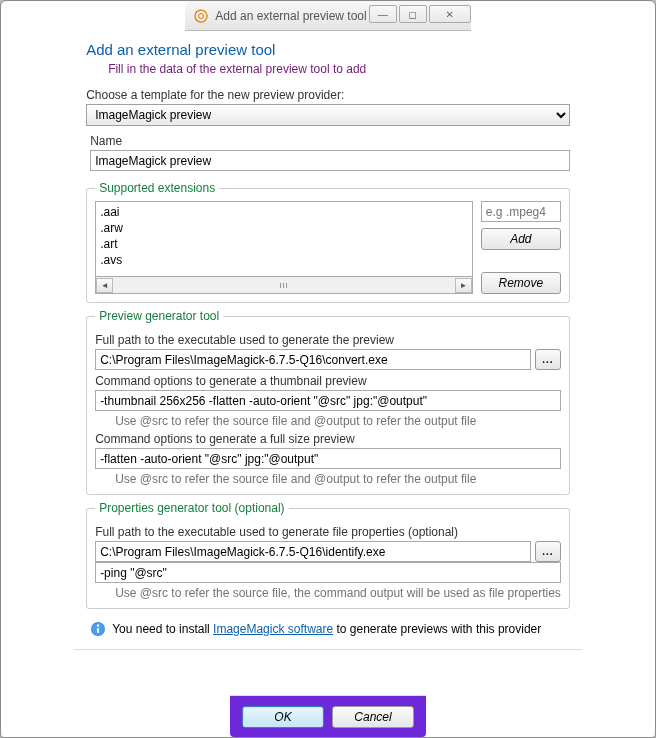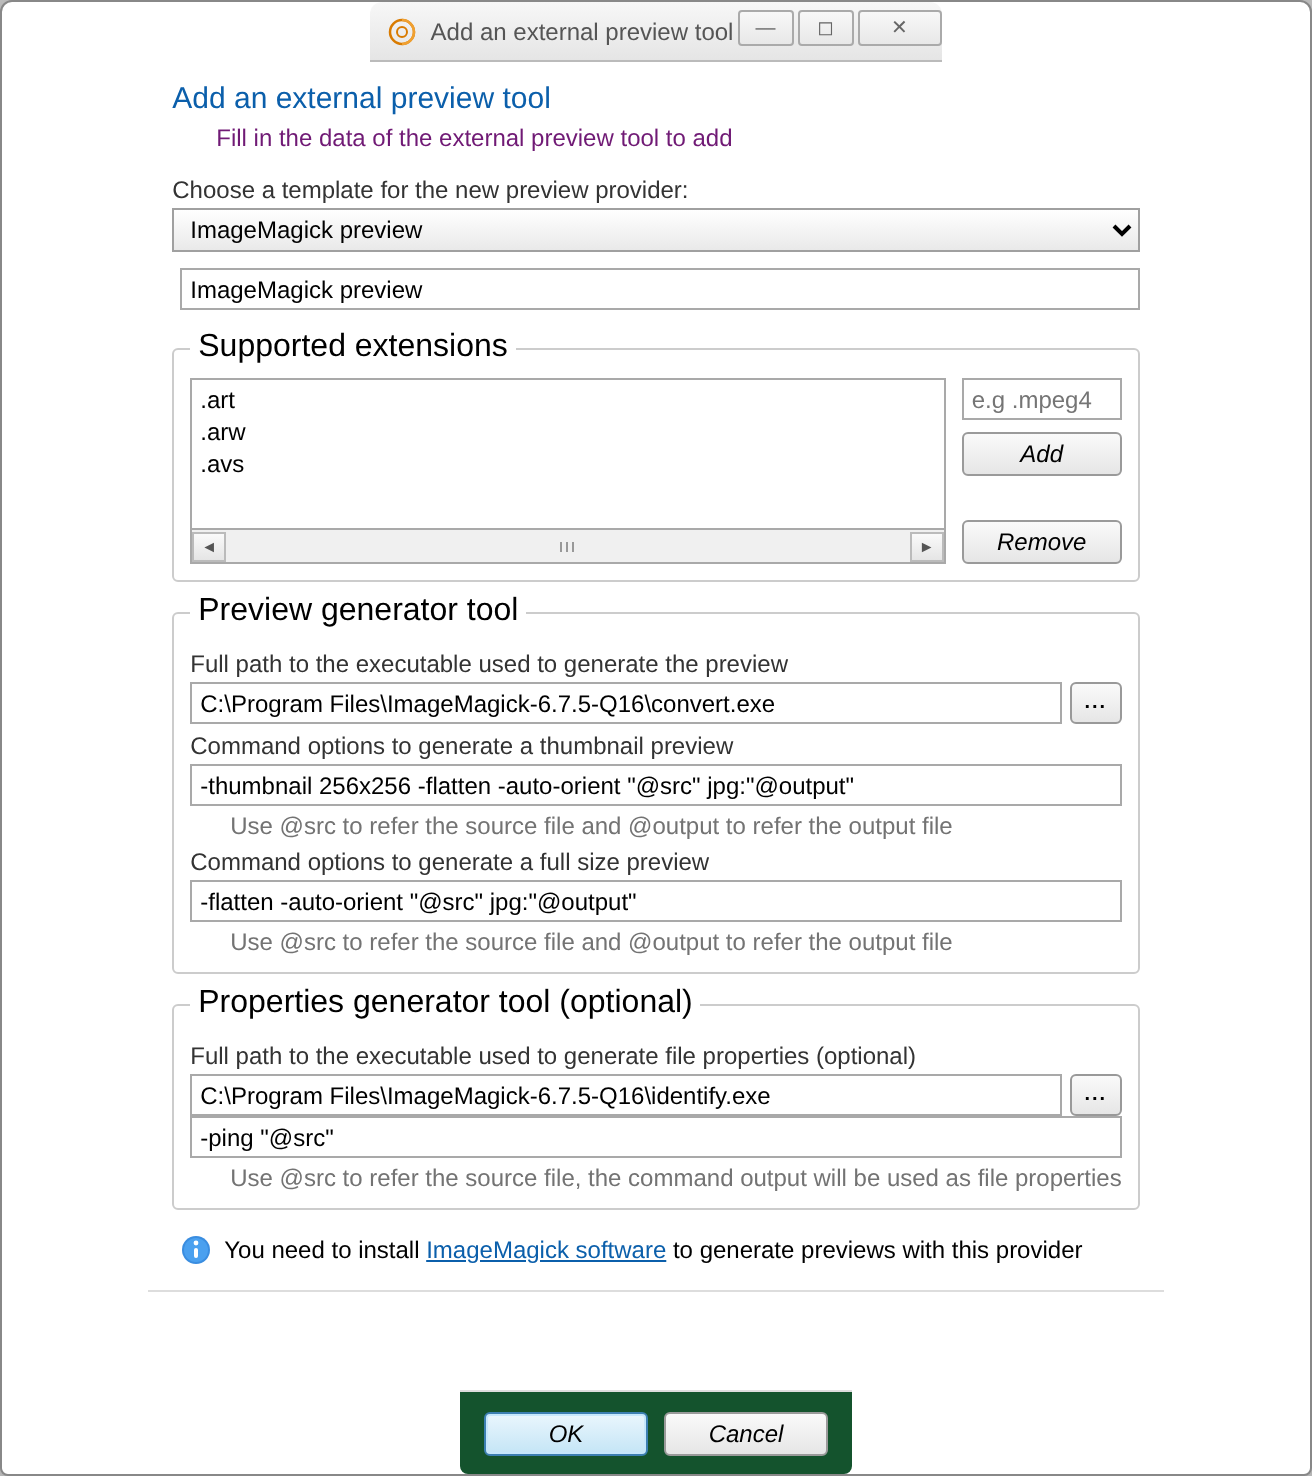--- a/index.html
+++ b/index.html
@@ -80,22 +80,22 @@
   padding: 0 4px;
   font-size: 12px;
 }
 fieldset.group {
   border: 1px solid #ccc;
   border-radius: 3px;
   padding: 6px 8px 8px 8px;
   margin-top: 6px;
 }
 fieldset.group > legend {
-  font-size: 16px;
-  color: #000000;
+  font-size: 12px;
+  color: #15803d;
   padding: 0 4px;
 }
 .name-block { margin: 4px 0 4px 4px; }
 .ext-row { display: flex; gap: 8px; }
 .ext-list-wrap { flex: 1; }
 .ext-list {
   width: 100%;
   height: 76px;
   border: 1px solid #a9a9a9;
   overflow-y: scroll;
@@ -154,21 +154,21 @@
 .hint { color:#737373; margin-top:3px;margin-left:20px; }
 .info-row {
   display:flex; align-items:center; gap:6px;
   margin: 12px 4px 2px 4px;
 }
 .info-row svg { width:16px; height:16px; flex-shrink:0; }
 .info-row a { color:#0b5fab; text-decoration:underline; }
 .dialog-sep { height:1px; background:#ddd; margin:10px -12px 0 -12px; }
 .dialog-buttons {
   height: 42px;
-  background:#14532d;
+  background:#6d28d9;
   display:flex; justify-content:flex-end; align-items:center;
   gap:8px; padding:0 12px;
   border-top:1px solid #ddd;
   border-radius:0 0 4px 4px;
 }
 .dialog-buttons .btn { width: 82px; }
 .dialog-buttons .btn.primary {
   border:1px solid #3c7fb1;
   background: linear-gradient(#eaf6fd,#c4e5f6);
   box-shadow: inset 0 0 0 1px #c6e7fb;
@@ -197,30 +197,32 @@
 
     <div class="heading">Add an external preview tool</div>
     <div class="subheading">Fill in the data of the external preview tool to add</div>
 
     <div class="label">Choose a template for the new preview provider:</div>
     <select class="template-select">
       <option>ImageMagick preview</option>
     </select>
 
     <div class="name-block">
+      <div class="label">Name</div>
       <input class="field-input" value="ImageMagick preview" style="">
     </div>
 
     <fieldset class="group">
       <legend>Supported extensions</legend>
       <div class="ext-row">
         <div class="ext-list-wrap">
           <div class="ext-list">
+            <div class="item">.aai</div>
+            <div class="item">.arw</div>
             <div class="item">.art</div>
-            <div class="item">.arw</div>
             <div class="item">.avs</div>
           </div>
           <div class="hscroll">
             <div class="arrow">◄</div>
             <div class="track">
                 <div class="grip">
                   <span></span>
                   <span></span>
                   <span></span>
                 </div>

